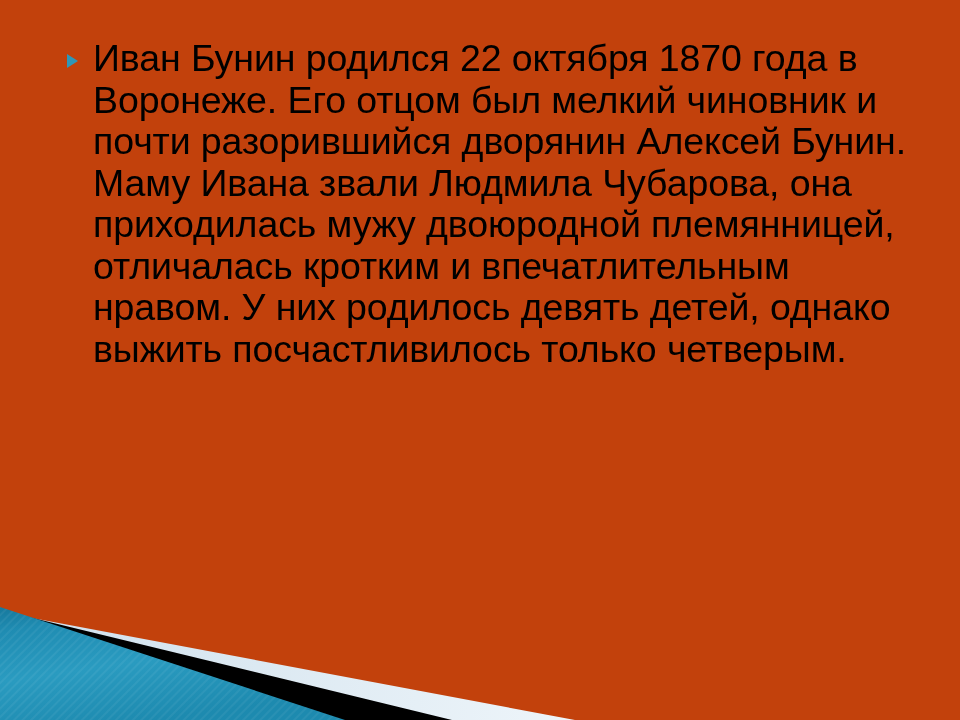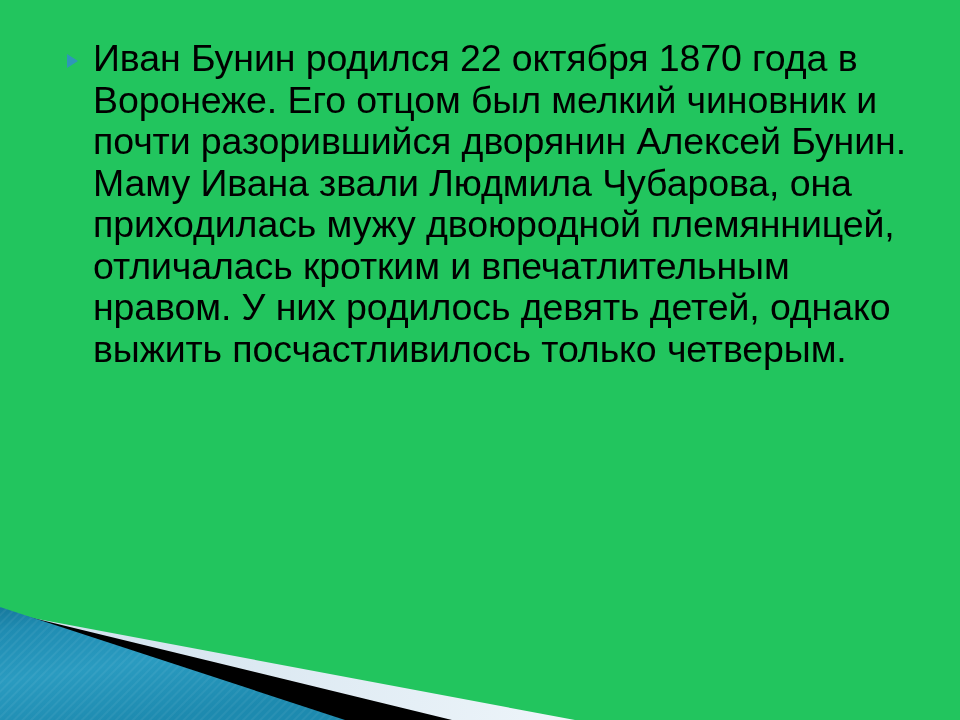--- a/index.html
+++ b/index.html
@@ -11,21 +11,21 @@
     height: 720px;
     background: #ffffff;
     font-family: "Liberation Sans", sans-serif;
     overflow: hidden;
   }
 
   #slide {
     position: relative;
     width: 960px;
     height: 720px;
-    background: #22c55e;
+    background: #c2410c;
     overflow: hidden;
   }
 
   
   #content-block {
     position: absolute;
     left: 62px;
     top: 38px;
     width: 860px;
   }

